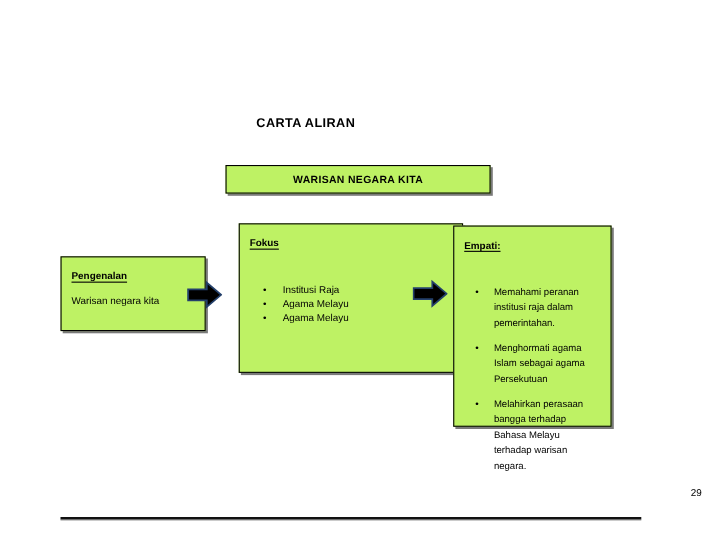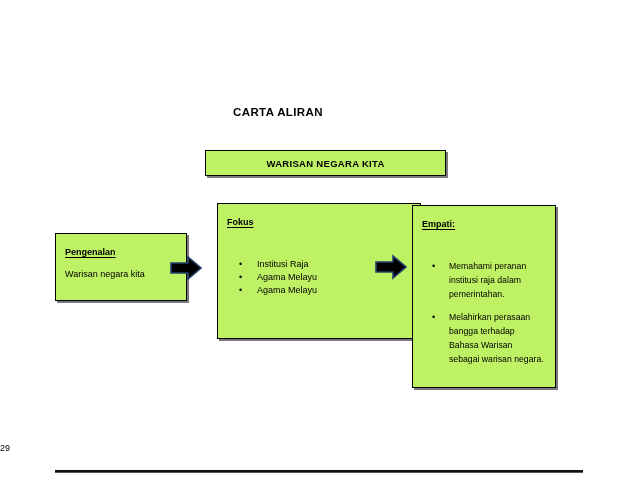--- a/index.html
+++ b/index.html
@@ -143,21 +143,21 @@
   .block-arrow svg { display: block; }
   .arrow-1 { left: 170px; top: 255px; }
   .arrow-2 { left: 375px; top: 254px; }
 
   
   .page-number {
     position: absolute;
     left: 0;
     top: 443px;
     width: 638px;
-    text-align: left;
+    text-align: right;
     font-size: 9px;
   }
   .footer-rule {
     position: absolute;
     left: 55px;
     top: 470px;
     width: 528px;
     height: 3px;
     border-top: 2px solid #111111;
     border-bottom: 1px solid #555555;
@@ -196,18 +196,19 @@
 <div class="block-arrow arrow-2">
   <svg width="32" height="26" viewBox="0 0 32 26" xmlns="http://www.w3.org/2000/svg">
     <polygon points="1,8 18,8 18,2 31,13 18,24 18,18 1,18" fill="#000000" stroke="#24406b" stroke-width="1.6"></polygon>
   </svg>
 </div>
 
 <div class="flow-box box-empati">
   <div class="box-heading">Empati:</div>
   <ul class="bullets loose">
     <li>Memahami peranan institusi raja dalam pemerintahan.</li>
-    <li>Melahirkan perasaan bangga terhadap Bahasa Warisan sebagai warisan negara.</li>
+    <li>Menghormati agama Islam sebagai agama Persekutuan</li>
+    <li>Melahirkan perasaan bangga terhadap Bahasa Melayu terhadap warisan negara.</li>
   </ul>
 </div>
 
 <div class="page-number">29</div>
 <div class="footer-rule"></div>
 
 </body></html>

